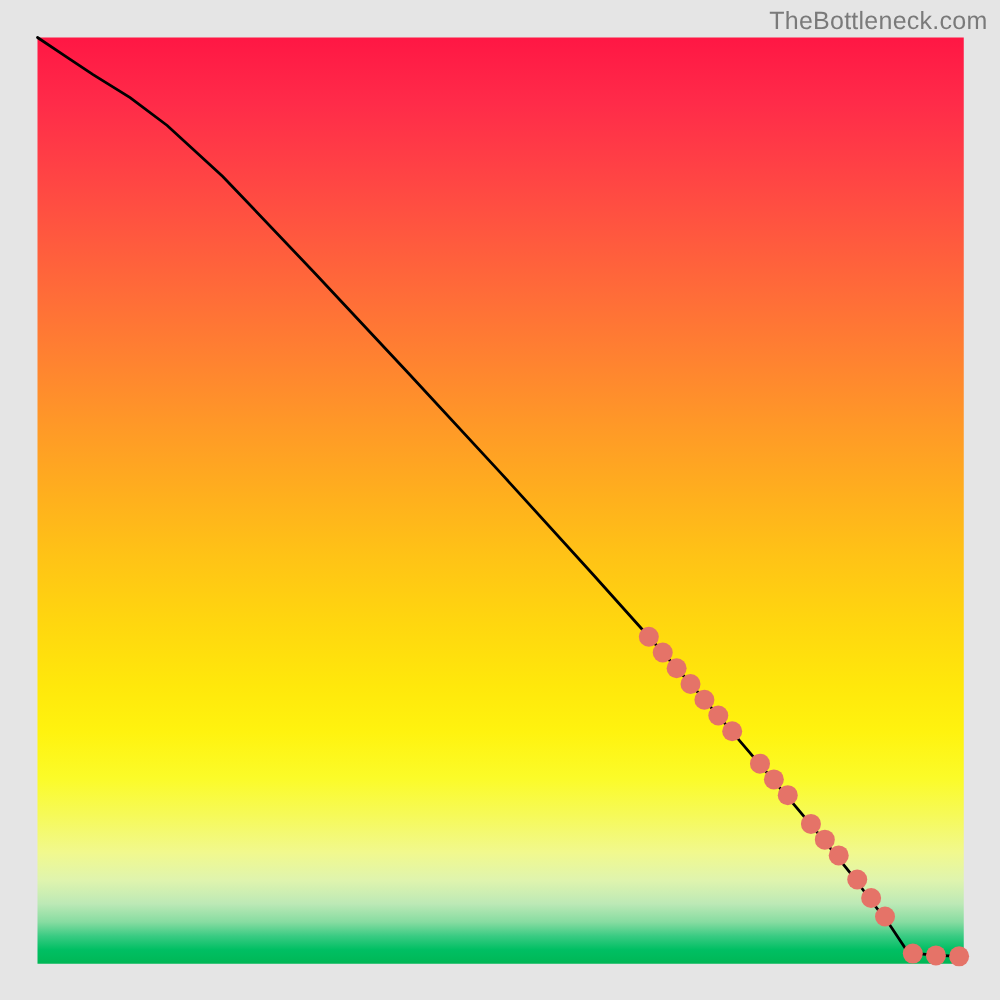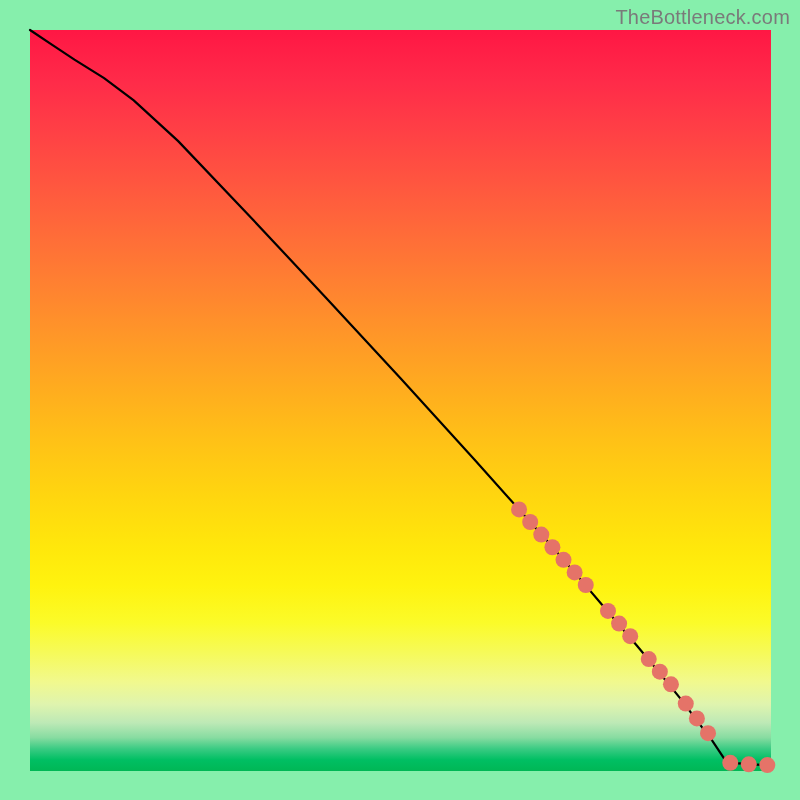--- a/index.html
+++ b/index.html
@@ -8,21 +8,21 @@
     width: 800px;
     height: 800px;
     background: #000;
     overflow: hidden;
     font-family: Arial, Helvetica, sans-serif;
   }
   .stage {
     position: relative;
     width: 800px;
     height: 800px;
-    background: #86efac;
+    background: #e5e5e5;
   }
   .plot {
     position: absolute;
     left: 30px;
     top: 30px;
     width: 741px;
     height: 741px;
     
     background: linear-gradient(to bottom,
       #ff1744 0%,

